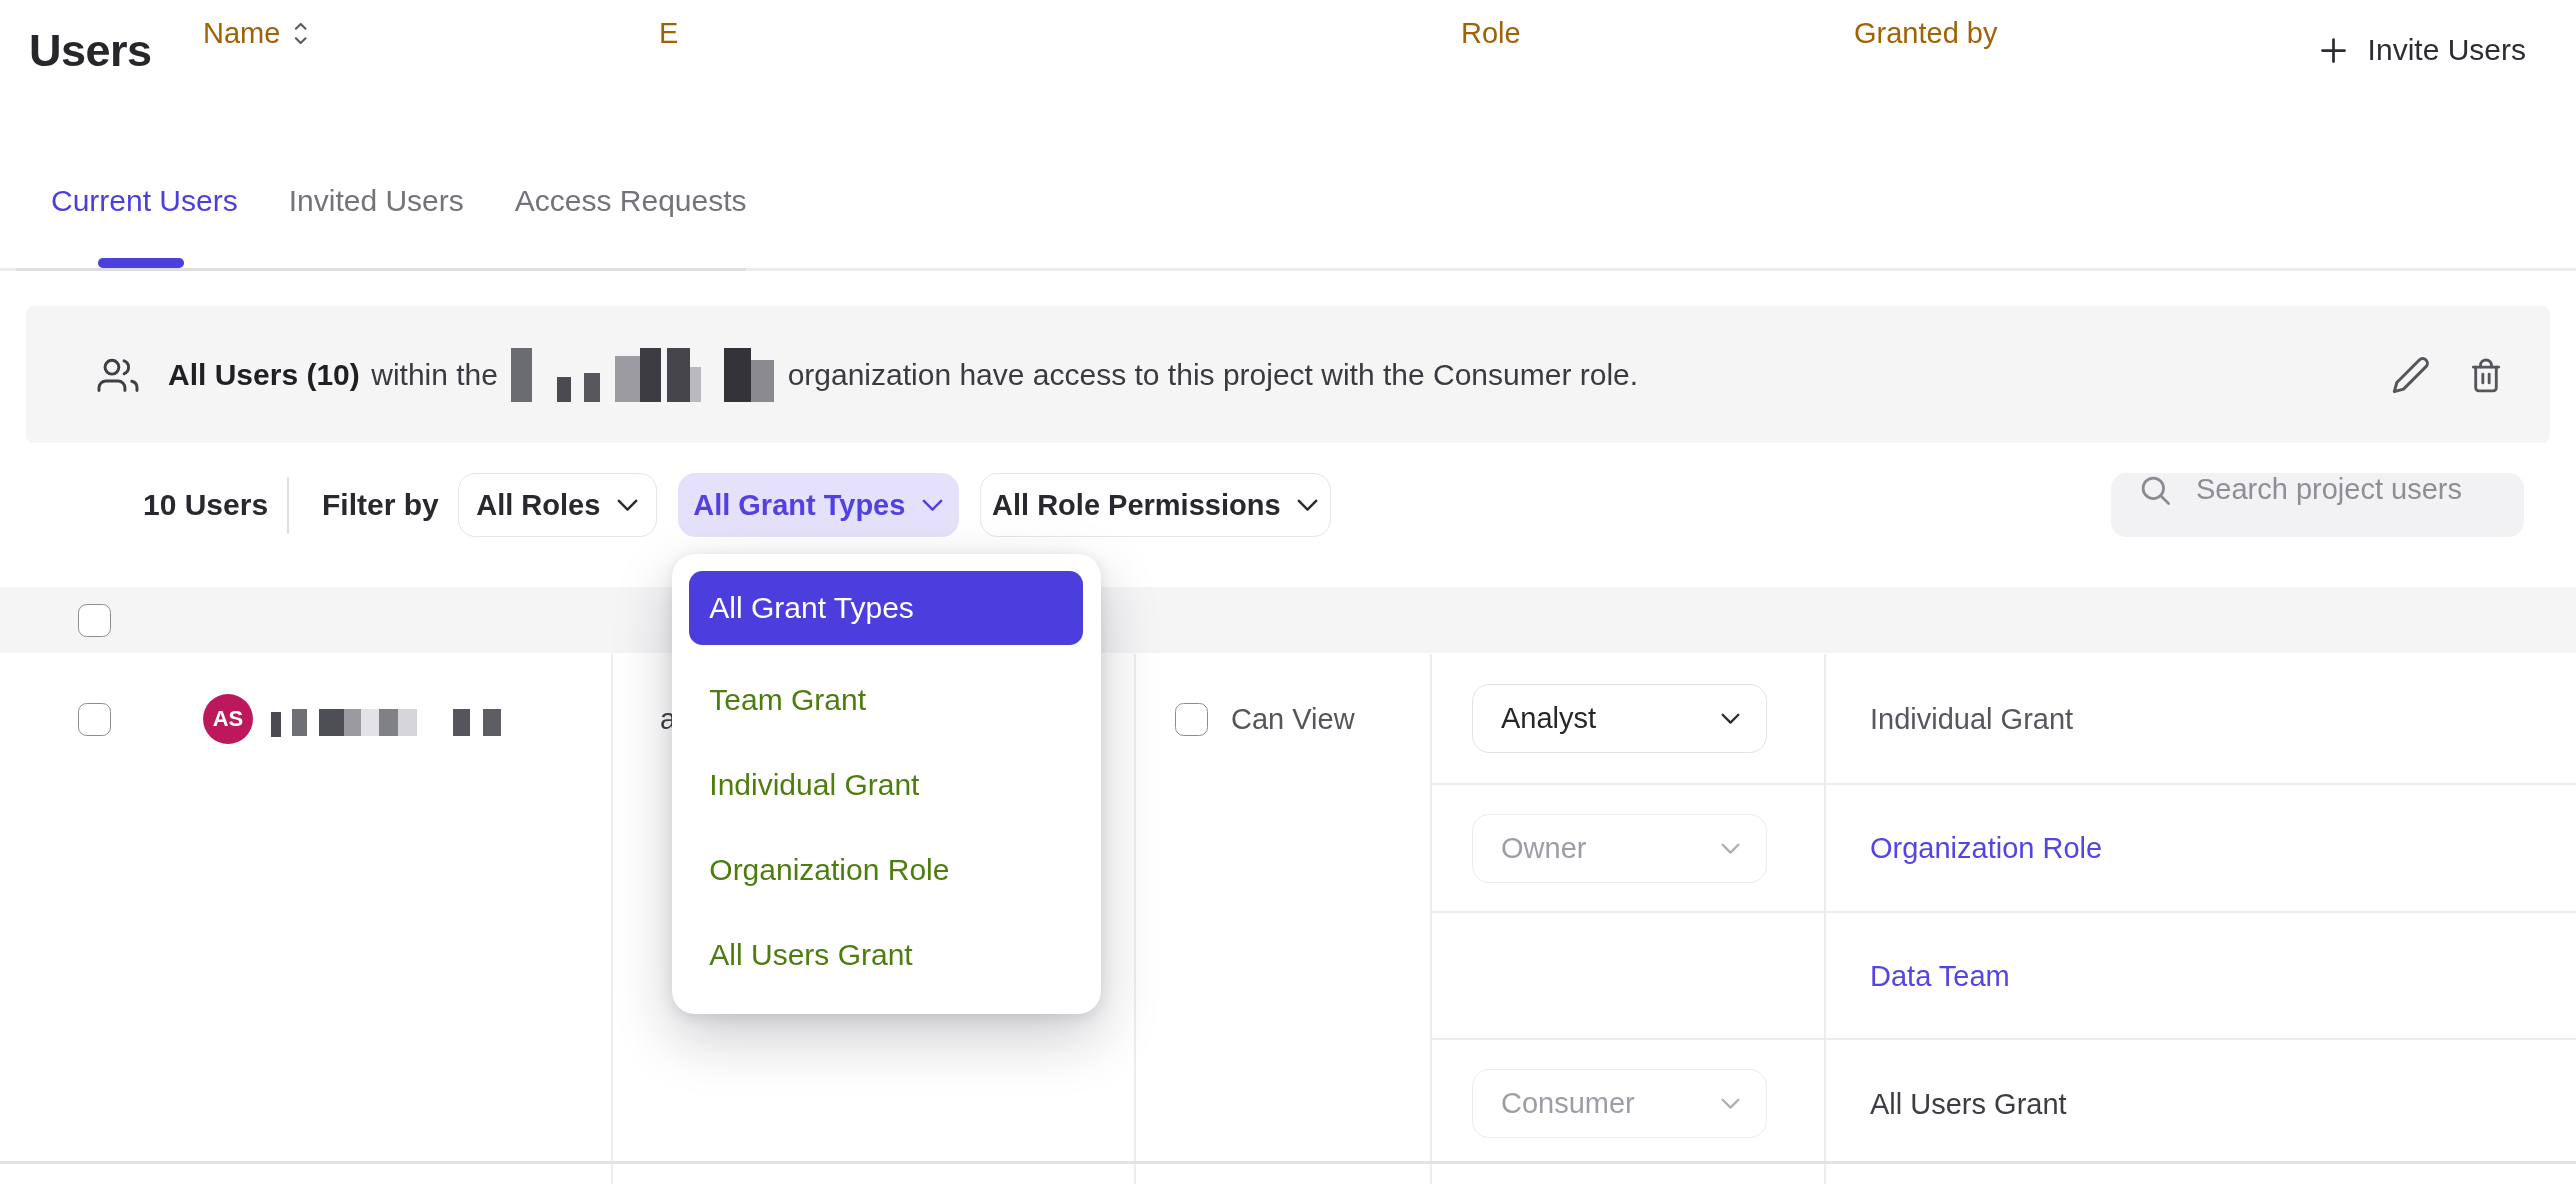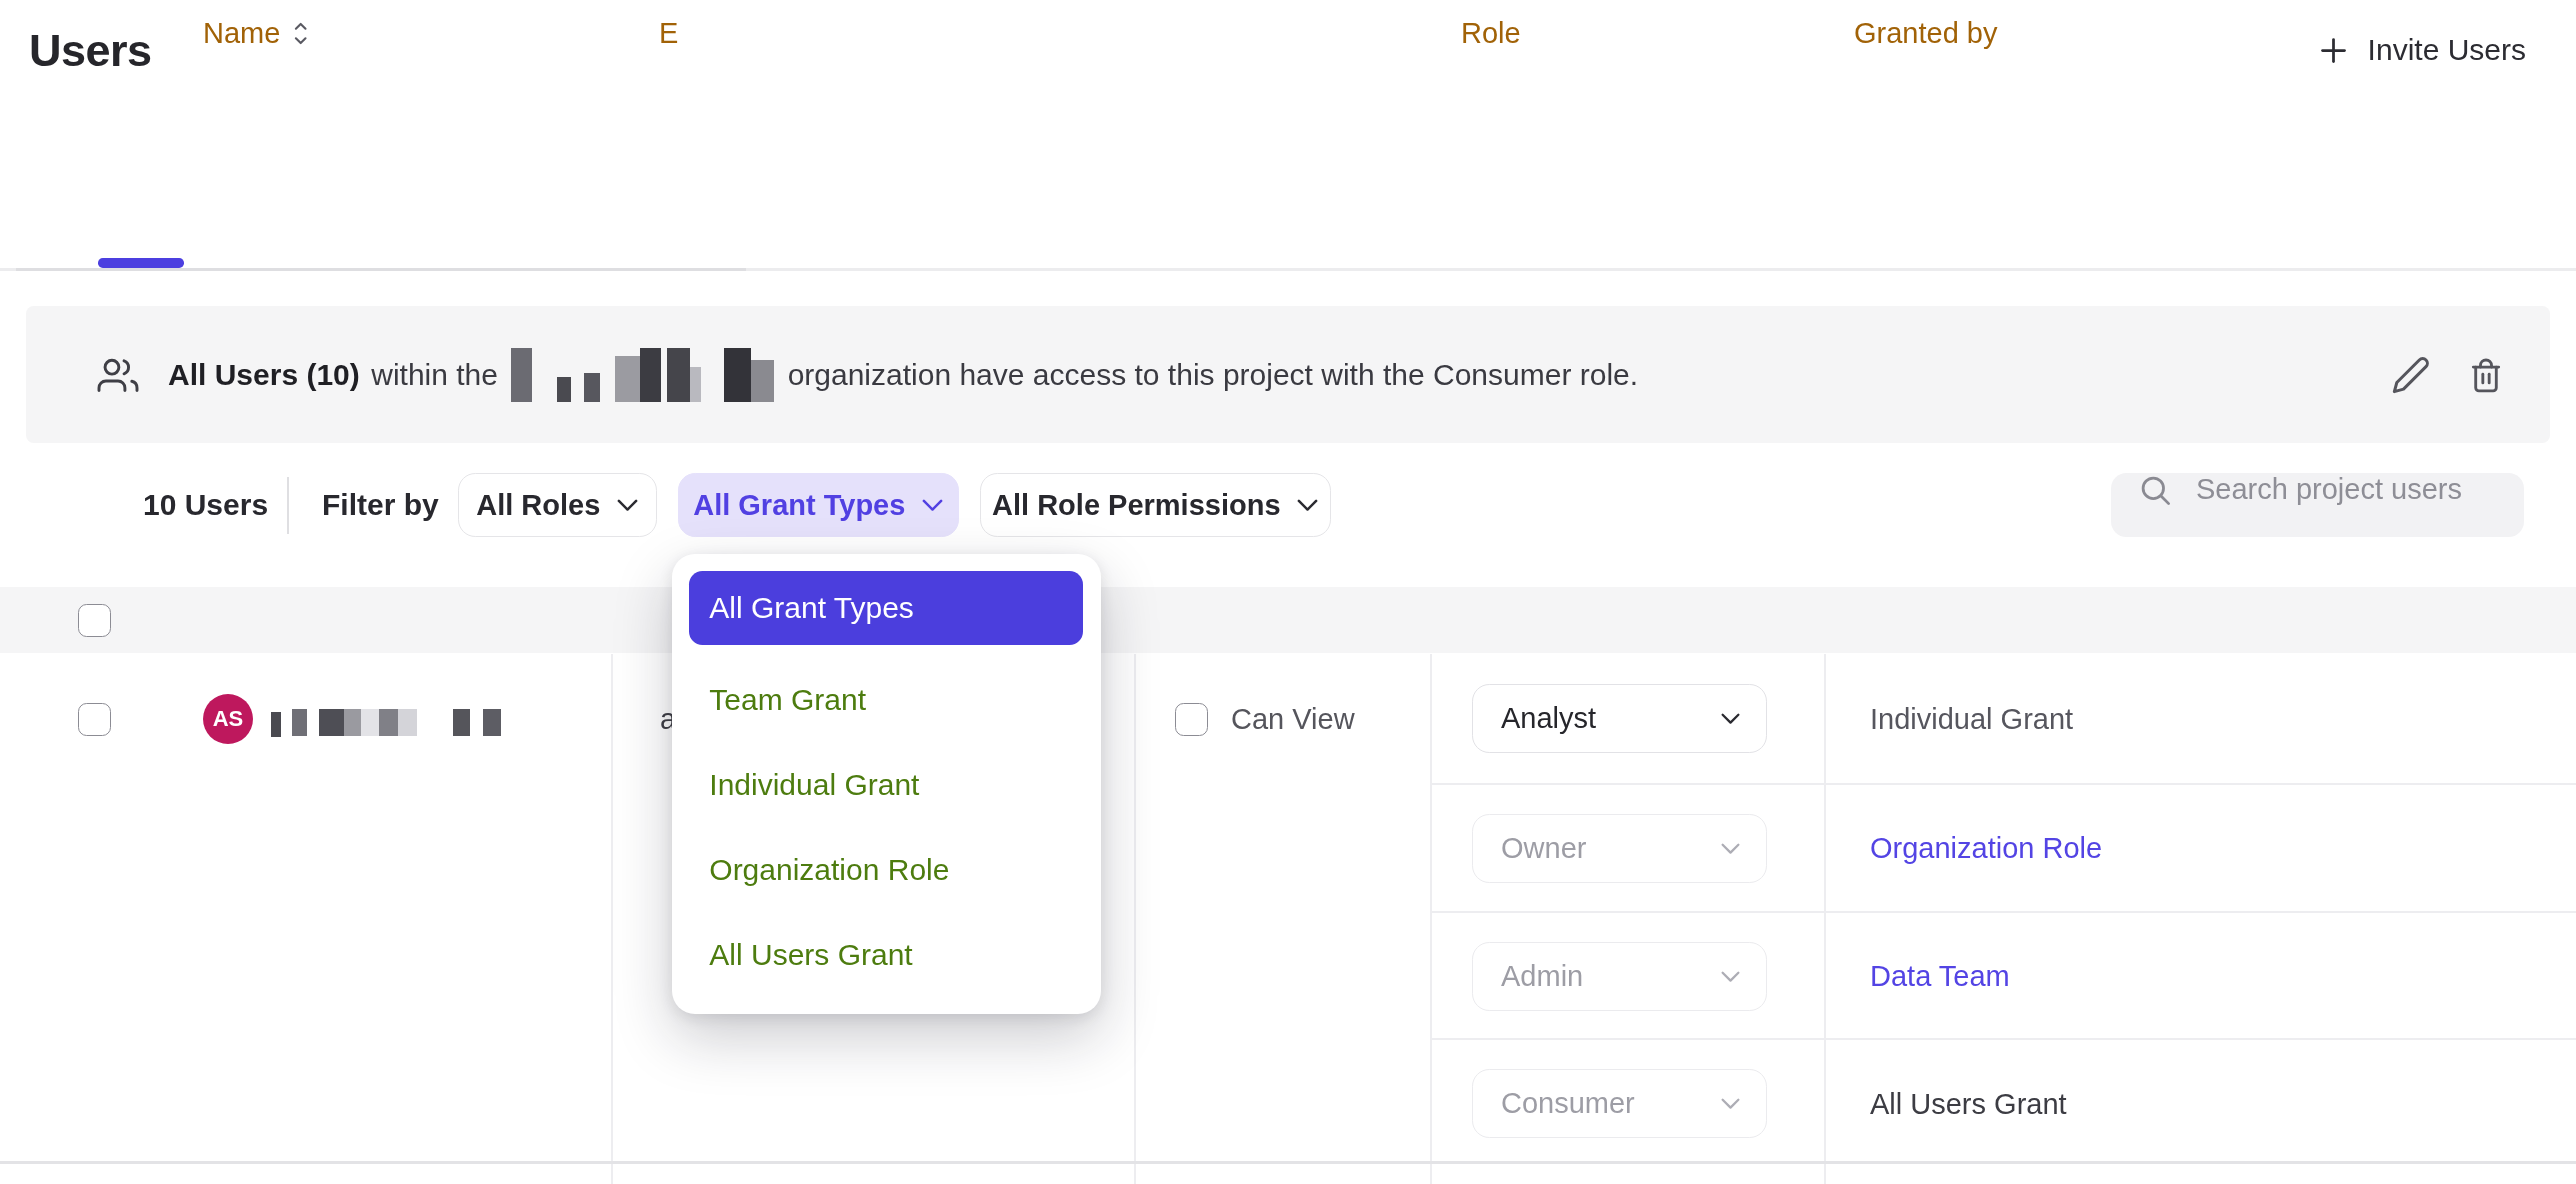--- a/index.html
+++ b/index.html
@@ -104,20 +104,25 @@
   <button class="invite-btn">
     <span>
       <svg width="33" height="33" viewBox="0 0 24 24" fill="none" stroke="#2c2c32" stroke-width="2" stroke-linecap="round">
           <line x1="12" y1="4" x2="12" y2="20"></line>
           <line x1="4" y1="12" x2="20" y2="12"></line>
         </svg>
     </span>
     <span>Invite Users</span>
   </button>
 
+  <div class="tabs">
+    <button class="tab active">Current Users</button>
+    <button class="tab">Invited Users</button>
+    <button class="tab">Access Requests</button>
+  </div>
   <div class="tab-rule"></div>
   <div class="tab-rule-dark"></div>
   <div class="tab-indicator"></div>
 
   <div class="banner">
     <span>
       <svg width="44" height="38" viewBox="0 0 24 22" fill="none" stroke="#3f3f46" stroke-width="1.7" stroke-linecap="round" stroke-linejoin="round">
         <path d="M16 20v-1.5a4 4 0 0 0-4-4H5a4 4 0 0 0-4 4V20"></path>
           <circle cx="8.5" cy="6.5" r="4"></circle>
         <path d="M23 20v-1.5a4 4 0 0 0-3-3.87"></path>
@@ -255,28 +260,20 @@
       </span>
   </button>
   <button class="role-select disabled r2">
     <span>Owner</span>
     <span>
         <svg width="21" height="13.4" viewBox="0 0 24 15" fill="none" stroke="#adadb5" stroke-width="2.6" stroke-linecap="round" stroke-linejoin="round">
           <polyline points="3 3 12 12 21 3"></polyline>
         </svg>
       </span>
   </button>
-  <button class="role-select disabled r3">
-    <span>Admin</span>
-    <span>
-        <svg width="21" height="13.4" viewBox="0 0 24 15" fill="none" stroke="#adadb5" stroke-width="2.6" stroke-linecap="round" stroke-linejoin="round">
-          <polyline points="3 3 12 12 21 3"></polyline>
-        </svg>
-      </span>
-  </button>
   <button class="role-select disabled r4">
     <span>Consumer</span>
     <span>
         <svg width="21" height="13.4" viewBox="0 0 24 15" fill="none" stroke="#adadb5" stroke-width="2.6" stroke-linecap="round" stroke-linejoin="round">
           <polyline points="3 3 12 12 21 3"></polyline>
         </svg>
       </span>
   </button>
 
   <span class="granted g1">Individual Grant</span>

